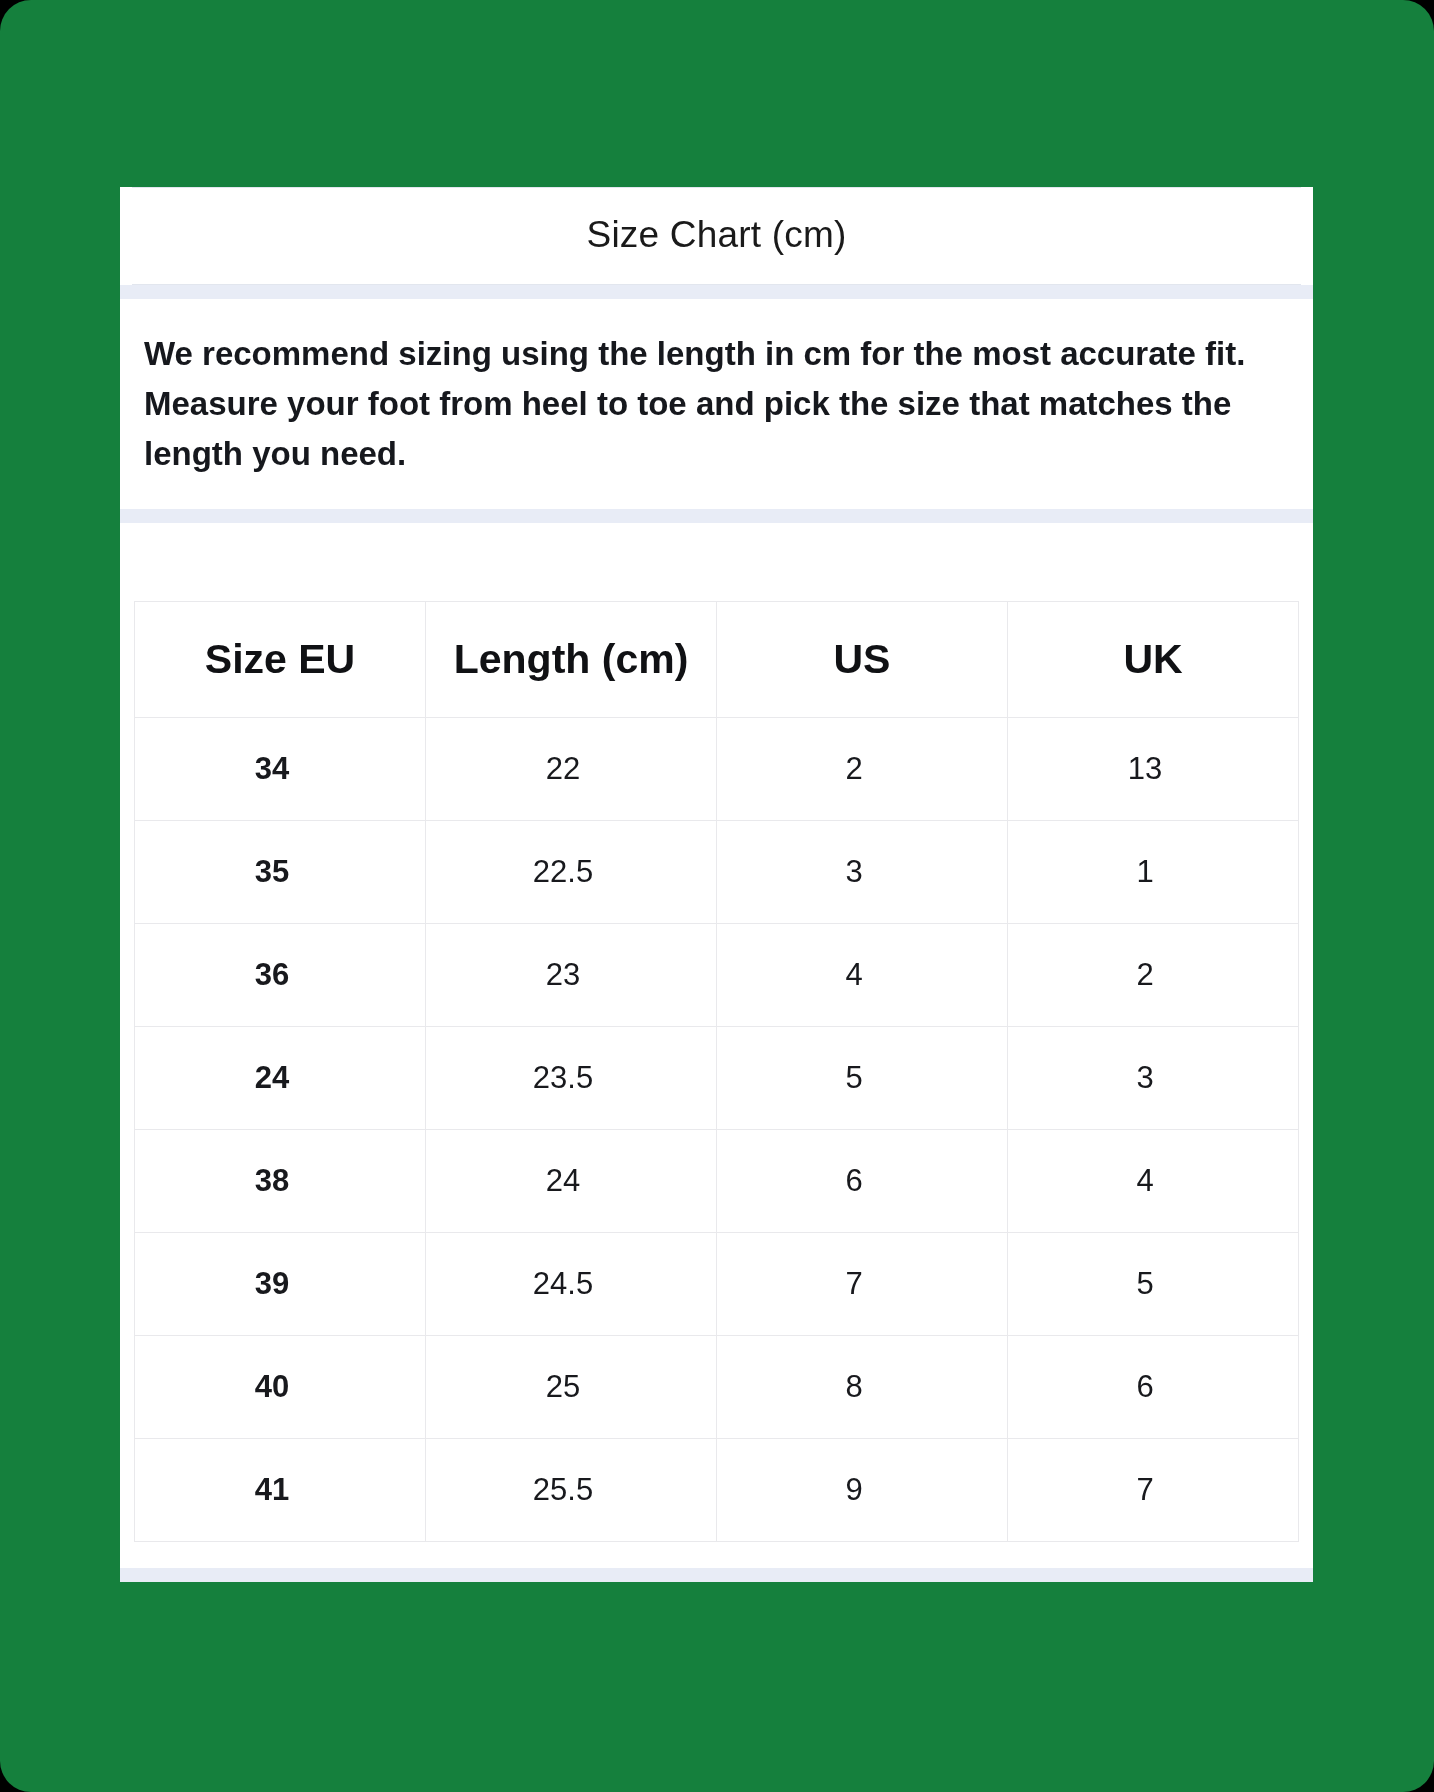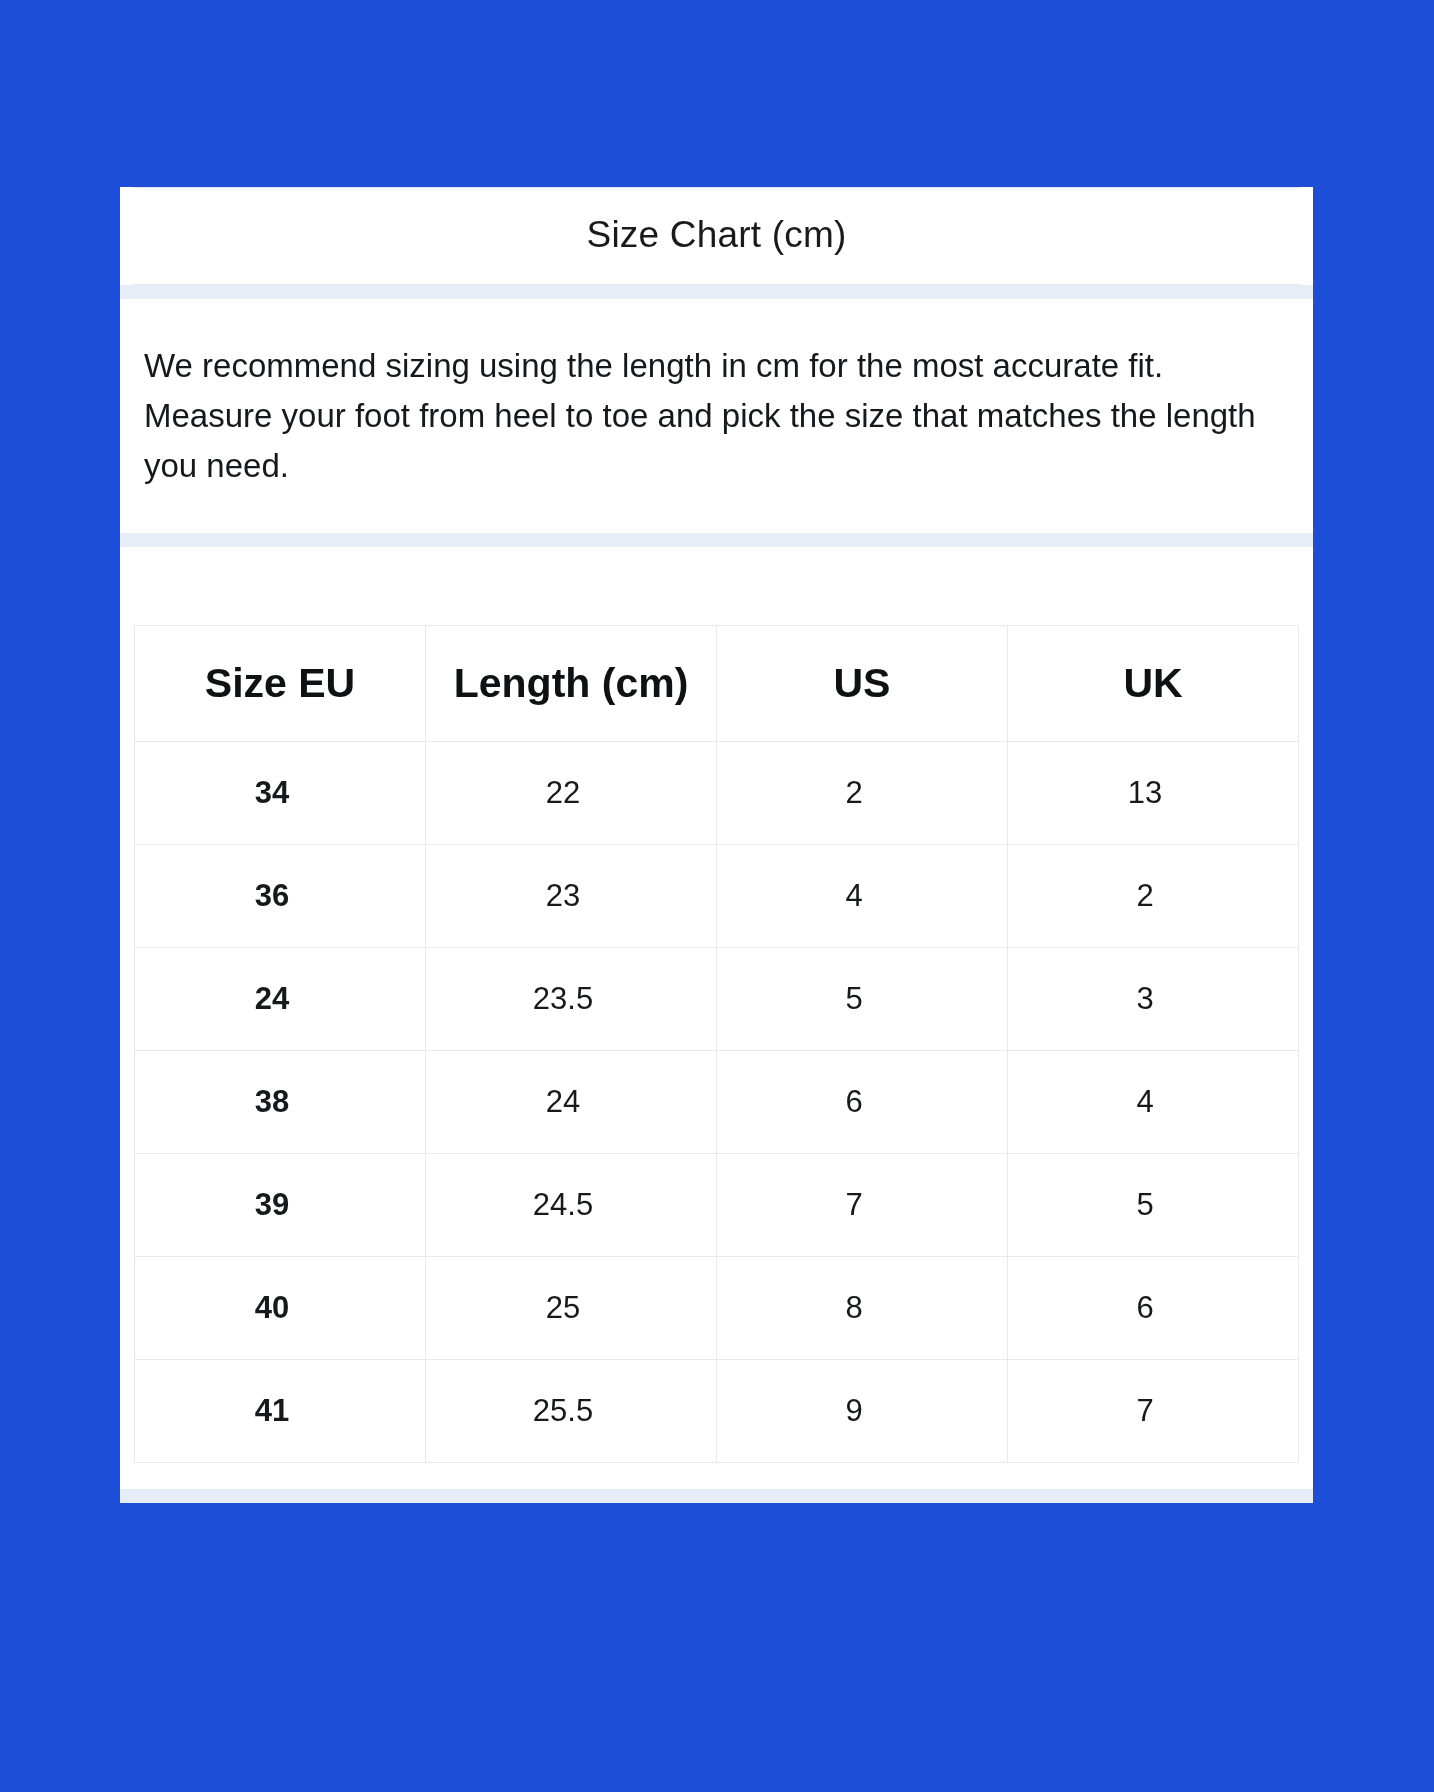--- a/index.html
+++ b/index.html
@@ -7,22 +7,23 @@
     padding: 0;
     background: #000000;
     width: 1434px;
     height: 1792px;
     font-family: "Liberation Sans", sans-serif;
   }
   #page {
     position: relative;
     width: 1434px;
     height: 1792px;
-    background: #1d4ed8;
+    background: #15803d;
     overflow: hidden;
+    border-radius: 31px;
   }
   .panel {
     position: absolute;
     left: 120px;
     top: 187px;
     width: 1193px;
     background: #ffffff;
     box-sizing: border-box;
   }
   .panel-header {
@@ -39,22 +40,23 @@
     color: #1a1a1a;
     font-weight: 400;
     letter-spacing: 0.2px;
   }
   .divider {
     height: 14px;
     background: #e8ecf6;
   }
   .intro {
     background: #ffffff;
-    margin: 12px 12px;
+    margin: 0 12px;
     padding: 30px 12px 30px 12px;
+    font-weight: bold;
   }
   .intro p {
     margin: 0;
     font-size: 33px;
     line-height: 1.52;
     color: #16181d;
   }
   .table-wrap {
     background: #ffffff;
     margin: 0 12px;
@@ -120,20 +122,26 @@
           </tr>
         </thead>
         <tbody>
           <tr>
             <td class="eu">34</td>
             <td>22</td>
             <td>2</td>
             <td>13</td>
           </tr>
           <tr>
+            <td class="eu">35</td>
+            <td>22.5</td>
+            <td>3</td>
+            <td>1</td>
+          </tr>
+          <tr>
             <td class="eu">36</td>
             <td>23</td>
             <td>4</td>
             <td>2</td>
           </tr>
           <tr>
             <td class="eu">24</td>
             <td>23.5</td>
             <td>5</td>
             <td>3</td>

